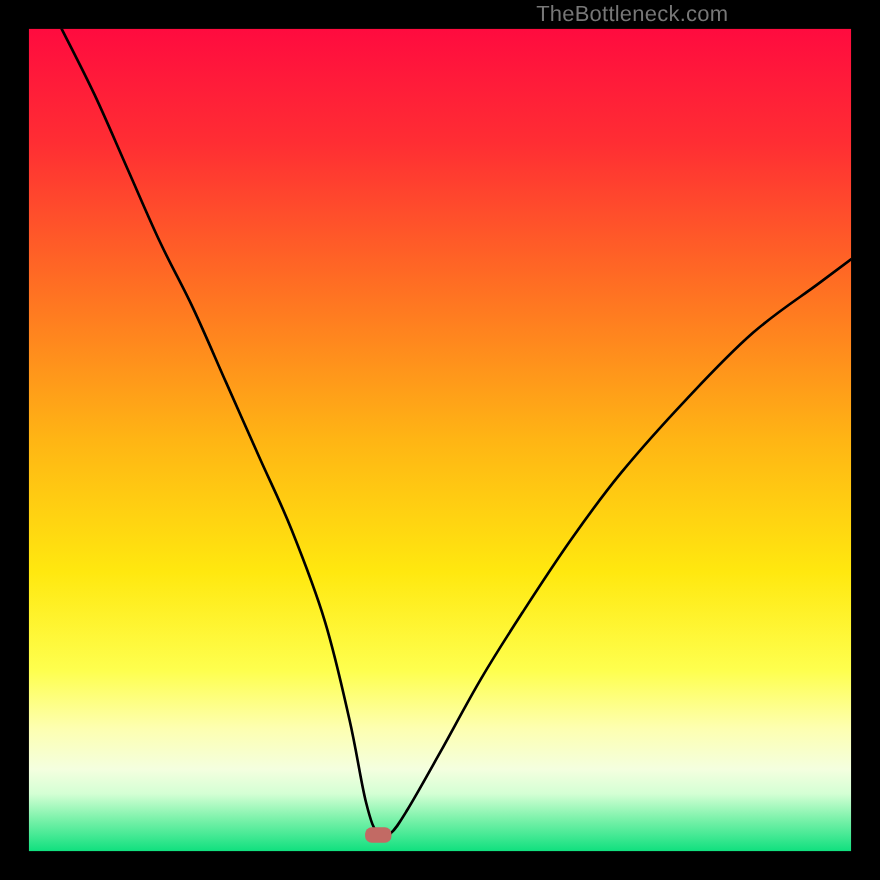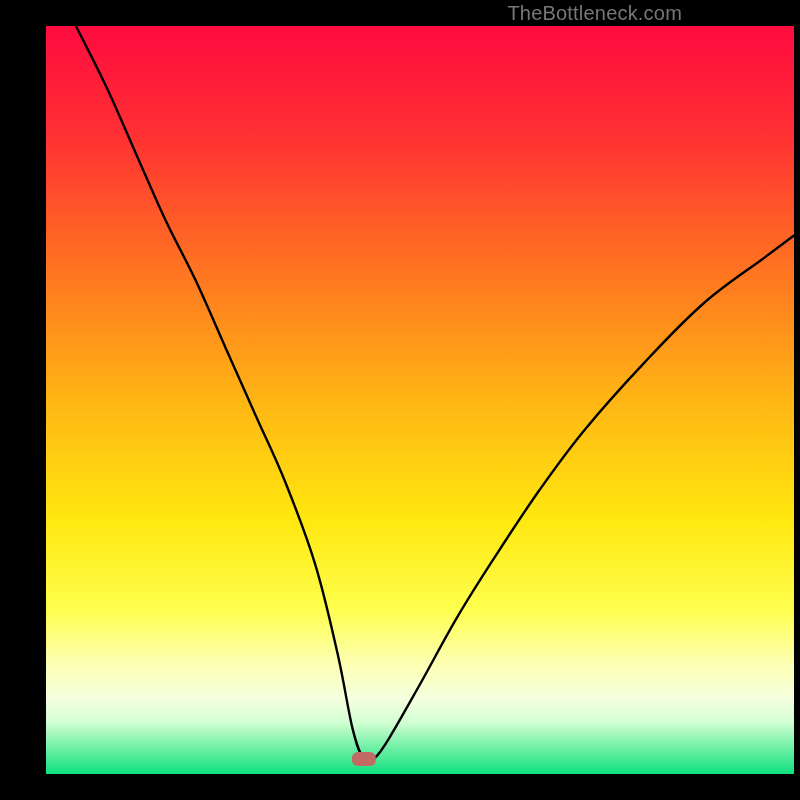--- a/index.html
+++ b/index.html
@@ -11,21 +11,20 @@
     background: #000;
     font-family: Arial, Helvetica, sans-serif;
   }
   .frame {
     position: absolute;
     left: 0;
     top: 0;
     width: 672px;
     height: 800px;
     background: #000;
-    margin-left: 20px;
   }
   .plot {
     position: absolute;
     left: 26px;
     top: 26px;
     width: 748px;
     height: 748px;
     overflow: hidden;
   }
   .watermark {

